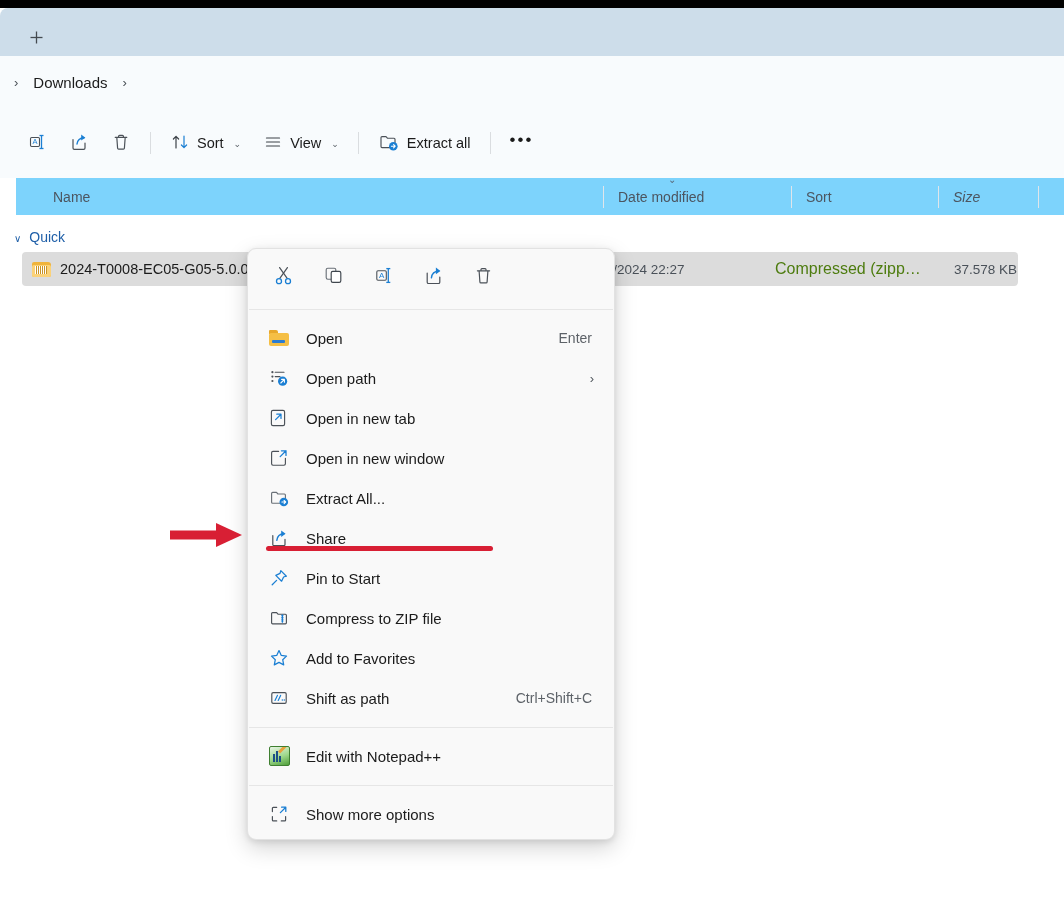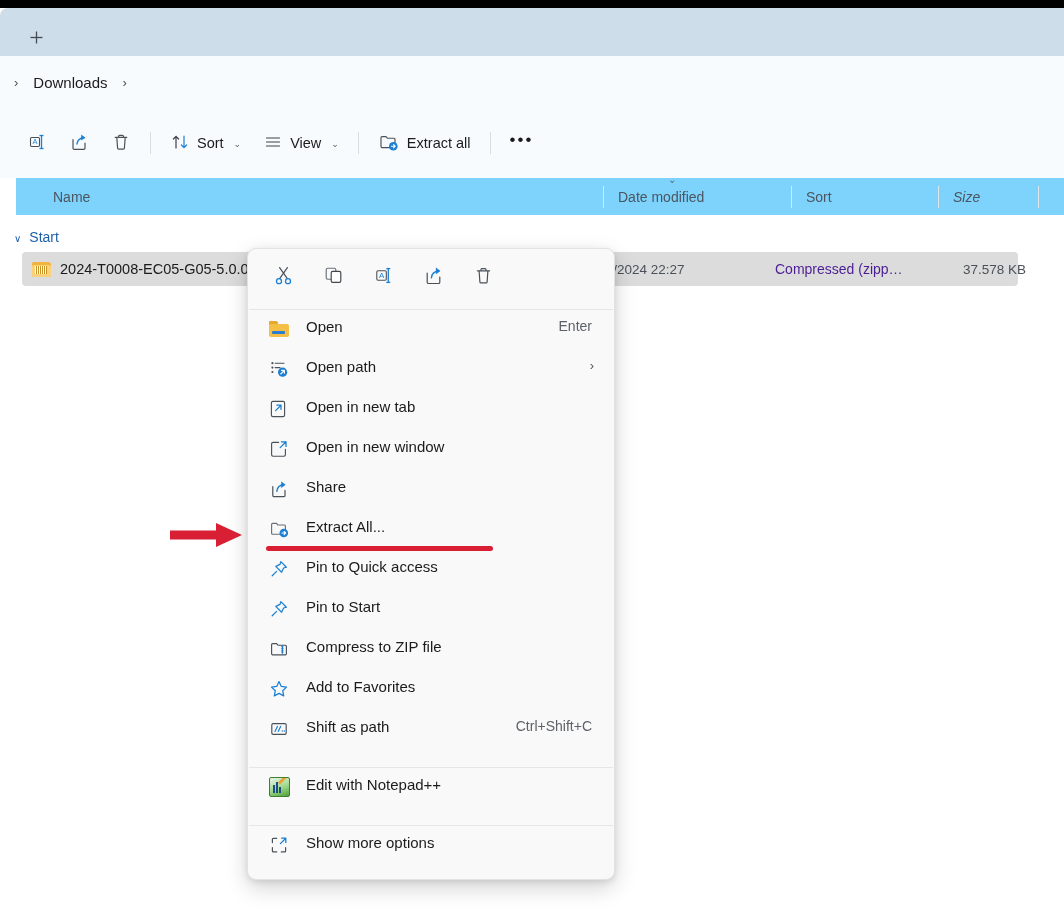--- a/index.html
+++ b/index.html
@@ -194,29 +194,29 @@
   #file-date-cell {
     position: absolute;
     left: 565px;
     font-size: 13.5px;
     color: #4a5159;
     white-space: nowrap;
   }
   #file-type-cell {
     position: absolute;
     left: 753px;
-    font-size: 14px;
-    color: #4c1d95;
+    font-size: 16px;
+    color: #4d7c0f;
     white-space: nowrap;
   }
   #file-size-cell {
     position: absolute;
-    left: 912px;
+    left: 932px;
     width: 92px;
-    text-align: right;
+    text-align: left;
     font-size: 13.5px;
     color: #4a5159;
     white-space: nowrap;
   }
 
   
   .zip-icon {
     position: relative;
     width: 19px; height: 15px;
     flex: none;
@@ -271,21 +271,21 @@
   }
   .cm-sep {
     height: 1px;
     background: #e6e6e6;
     margin: 4px 1px;
   }
   .cm-list { padding: 4px 0 5px 0; }
   .cm-item {
     height: 40px;
     display: flex;
-    align-items: flex-start;
+    align-items: center;
     padding: 0 12px 0 16px;
     margin: 0 4px;
     border-radius: 5px;
     cursor: default;
     user-select: none;
     position: relative;
   }
   .cm-icon {
     width: 22px; height: 22px;
     flex: none;
@@ -492,21 +492,21 @@
     <span class="lbl">Size</span>
   </div>
   <div class="coldiv" style="left:1022px;"></div>
 </div>
 <div id="sort-chevron">⌄</div>
 
 <div id="filelist">
 
   <div id="group-today">
     <span id="group-chevron">∨</span>
-    <span>Start</span>
+    <span>Quick</span>
   </div>
 
   <div id="file-row">
     <div id="file-name-cell">
       <span class="zip-icon">
         <span class="back"></span>
           <span class="front"></span>
           <span class="zipper"></span>
       </span>
       <span>2024-T0008-EC05-G05-5.0.0.z</span>
@@ -621,49 +621,40 @@
         <svg width="20" height="20" viewBox="0 0 20 20">
           <path d="M9.6 3.4 H4 a1.4 1.4 0 0 0 -1.4 1.4 v11 a1.4 1.4 0 0 0 1.4 1.4 h11 a1.4 1.4 0 0 0 1.4 -1.4 v-5.6" fill="none" stroke="#4b5158" stroke-width="1.15" stroke-linecap="round"></path>
           <path d="M11.2 8.6 L17 2.8 M12.4 2.8 h4.6 v4.6" fill="none" stroke="#1b7fd3" stroke-width="1.3" stroke-linecap="round" stroke-linejoin="round"></path>
         </svg>
       </span>
       <span class="cm-label">Open in new window</span>
     </div>
 
     <div class="cm-item">
       <span class="cm-icon">
-        <svg width="20" height="20" viewBox="0 0 20 20">
-          <path d="M3.8 7.6 v8.8 a1.3 1.3 0 0 0 1.3 1.3 h9.6 a1.3 1.3 0 0 0 1.3 -1.3 v-5" fill="none" stroke="#4b5158" stroke-width="1.2" stroke-linecap="round"></path>
-          <path d="M7.8 12.3 q0.8 -6.2 7.1 -6.5" fill="none" stroke="#1b7fd3" stroke-width="1.4" stroke-linecap="round"></path>
-          <path d="M12.2 2.5 L16.6 5.8 L12.2 8.9 Z" fill="#1b7fd3"></path>
-        </svg>
-      </span>
-      <span class="cm-label">Share</span>
-    </div>
-
-    <div class="cm-item">
-      <span class="cm-icon">
         <svg width="21" height="20" viewBox="0 0 21 20">
           <path d="M2.6 5.4 a1 1 0 0 1 1 -1 h3.9 l1.4 1.6 h6.5 a1 1 0 0 1 1 1 v7.2 a1 1 0 0 1 -1 1 h-11.8 a1 1 0 0 1 -1 -1 z" fill="none" stroke="#6a7077" stroke-width="1.15" stroke-linejoin="round"></path>
           <circle cx="14.8" cy="14" r="4.3" fill="#1b7fd3"></circle>
           <path d="M12.9 14 h3.6 M15.1 12.5 L16.7 14 L15.1 15.6" fill="none" stroke="#ffffff" stroke-width="1.1" stroke-linecap="round" stroke-linejoin="round"></path>
         </svg>
       </span>
       <span class="cm-label">Extract All...</span>
     </div>
 
     <div class="cm-item">
       <span class="cm-icon">
         <svg width="20" height="20" viewBox="0 0 20 20">
-          <path d="M11.8 2.6 L17.4 8.2 L14.6 9 L12.6 13.2 L6.8 7.4 L11 5.4 Z" fill="none" stroke="#1b7fd3" stroke-width="1.25" stroke-linejoin="round"></path>
-          <line x1="7.6" y1="12.4" x2="3.2" y2="16.8" stroke="#1b7fd3" stroke-width="1.25" stroke-linecap="round"></line>
-        </svg>
-      </span>
-      <span class="cm-label">Pin to Quick access</span>
-    </div>
+          <path d="M3.8 7.6 v8.8 a1.3 1.3 0 0 0 1.3 1.3 h9.6 a1.3 1.3 0 0 0 1.3 -1.3 v-5" fill="none" stroke="#4b5158" stroke-width="1.2" stroke-linecap="round"></path>
+          <path d="M7.8 12.3 q0.8 -6.2 7.1 -6.5" fill="none" stroke="#1b7fd3" stroke-width="1.4" stroke-linecap="round"></path>
+          <path d="M12.2 2.5 L16.6 5.8 L12.2 8.9 Z" fill="#1b7fd3"></path>
+        </svg>
+      </span>
+      <span class="cm-label">Share</span>
+    </div>
+
 
     <div class="cm-item">
       <span class="cm-icon">
         <svg width="20" height="20" viewBox="0 0 20 20">
           <path d="M11.8 2.6 L17.4 8.2 L14.6 9 L12.6 13.2 L6.8 7.4 L11 5.4 Z" fill="none" stroke="#1b7fd3" stroke-width="1.25" stroke-linejoin="round"></path>
           <line x1="7.6" y1="12.4" x2="3.2" y2="16.8" stroke="#1b7fd3" stroke-width="1.25" stroke-linecap="round"></line>
         </svg>
       </span>
       <span class="cm-label">Pin to Start</span>
     </div>

